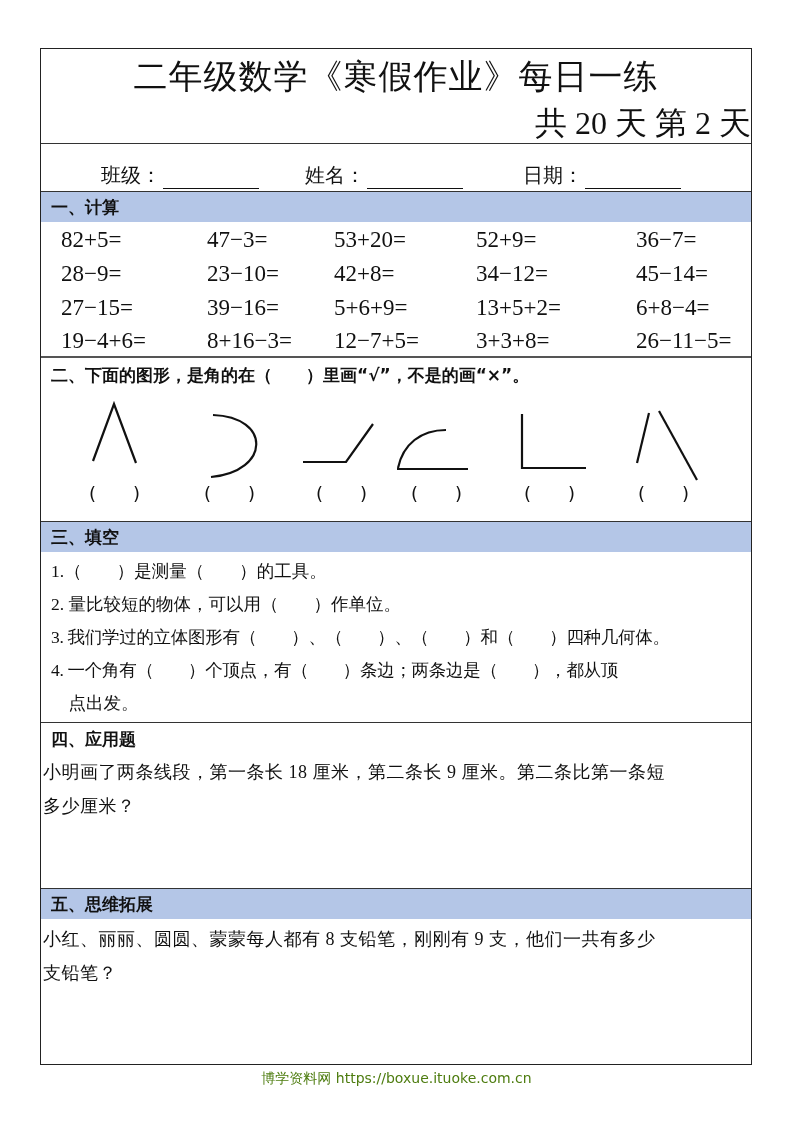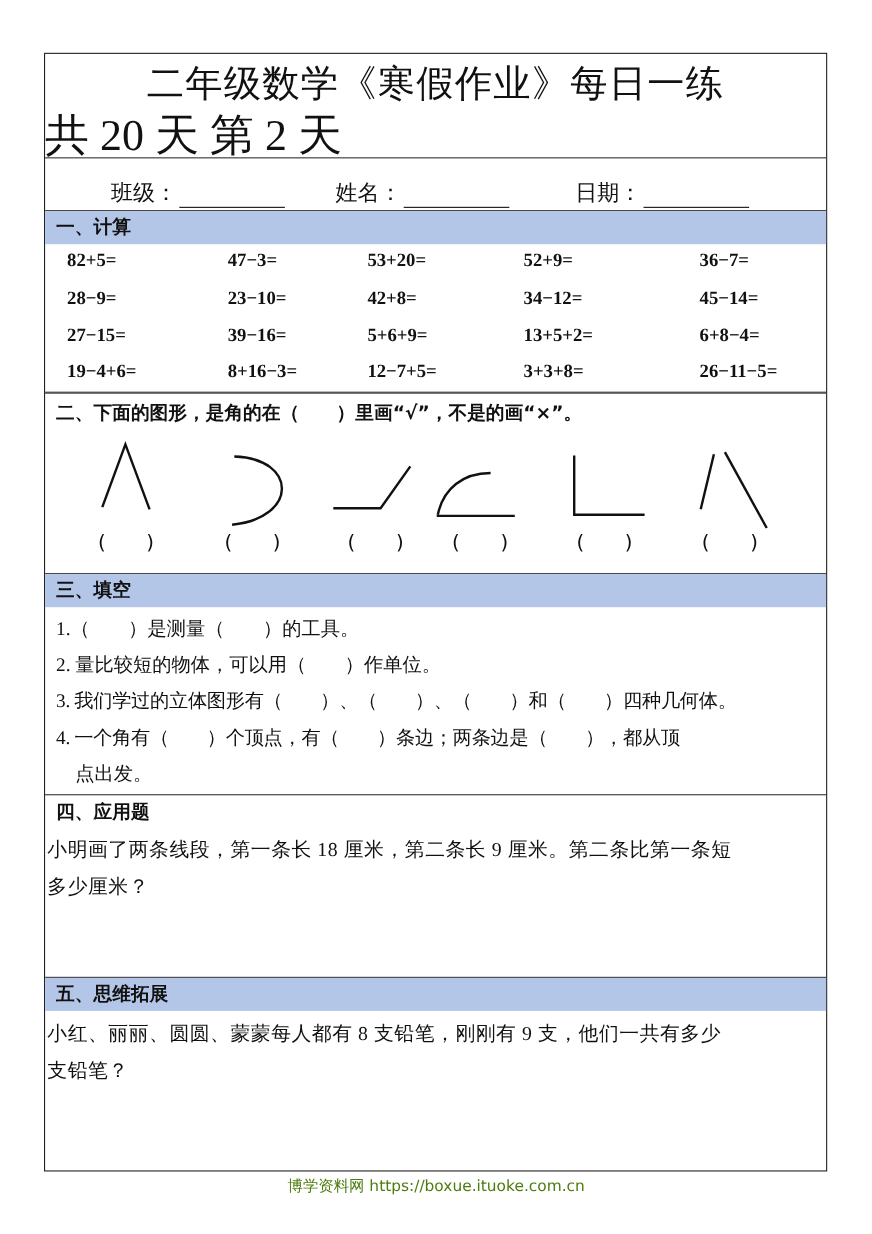--- a/index.html
+++ b/index.html
@@ -3,27 +3,27 @@
 <meta charset="utf-8">
 <style>
   html, body { margin: 0; padding: 0; background: #ffffff; }
   body { width: 793px; height: 1122px; position: relative; overflow: hidden;
          font-family: "Liberation Serif", "DejaVu Serif", serif; color: #111; }
   .sheet { position: absolute; left: 40px; top: 48px; width: 712px; height: 1017px;
            border: 1px solid #222; box-sizing: border-box; }
   .row { position: absolute; left: 0; width: 100%; box-sizing: border-box; }
   .hline { position: absolute; left: 0; width: 100%; height: 0; border-top: 1px solid #333; }
   .title { top: 6px; text-align: center; font-size: 34px; letter-spacing: 1px; line-height: 44px; }
-  .subtitle { top: 54px; text-align: left; font-size: 40px; line-height: 40px; }
+  .subtitle { top: 54px; text-align: right; font-size: 32px; line-height: 40px; }
   .info { top: 103px; height: 44px; font-size: 20px; }
   .info .item { position: absolute; top: 10px; }
   .info .blank { display: inline-block; width: 96px; border-bottom: 1.5px solid #111; height: 20px; vertical-align: bottom; margin-left: 2px; }
   .band { background: #b4c6e7; height: 30px; font-family: "DejaVu Sans", "Liberation Sans", sans-serif;
           font-size: 17px; font-weight: bold; line-height: 30px; padding-left: 10px; }
-  .calc { font-size: 17px; font-weight: bold; }
+  .calc { font-size: 23px; }
   .calc .cell { position: absolute; }
   .q2head { font-family: "DejaVu Sans", sans-serif; font-size: 17px; font-weight: bold; }
   .paren { position: absolute; font-family: "DejaVu Sans", sans-serif; font-size: 18px; }
   .fill { font-size: 17.5px; line-height: 33px; padding-left: 10px; }
   .prob { font-size: 18px; line-height: 34px; padding-left: 2px; letter-spacing: 0.5px; }
   .footer { position: absolute; top: 1070px; left: 0; width: 793px; text-align: center;
             font-family: "DejaVu Sans", sans-serif; font-size: 14px; color: #4d7c0f; }
   svg.fig { position: absolute; }
 </style>
 </head>

